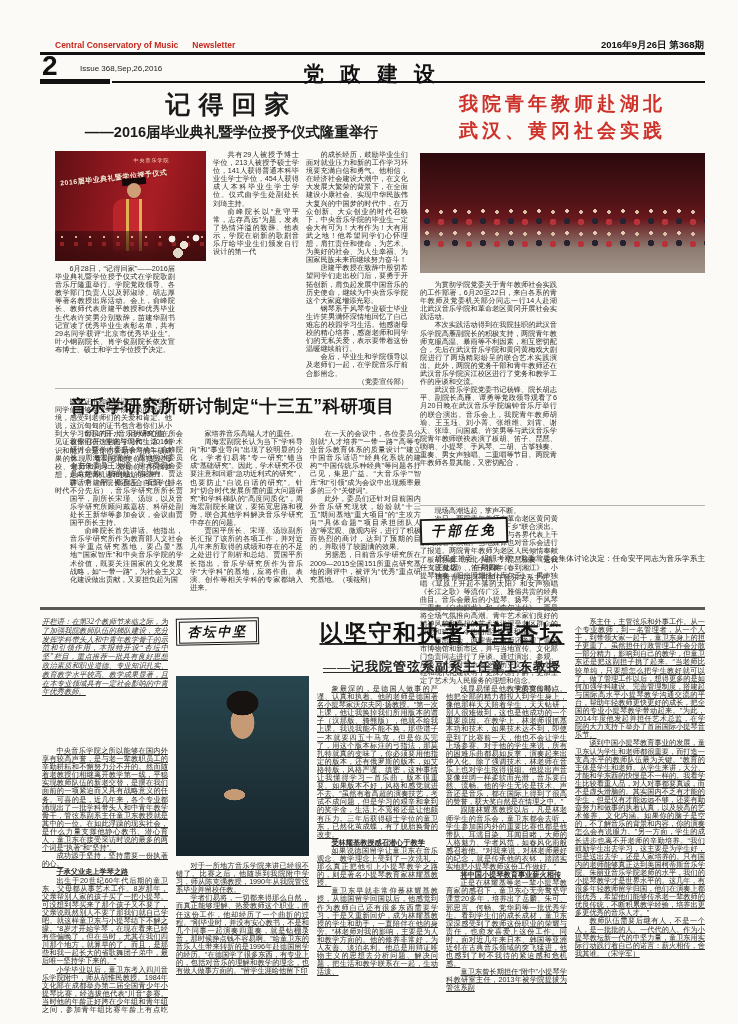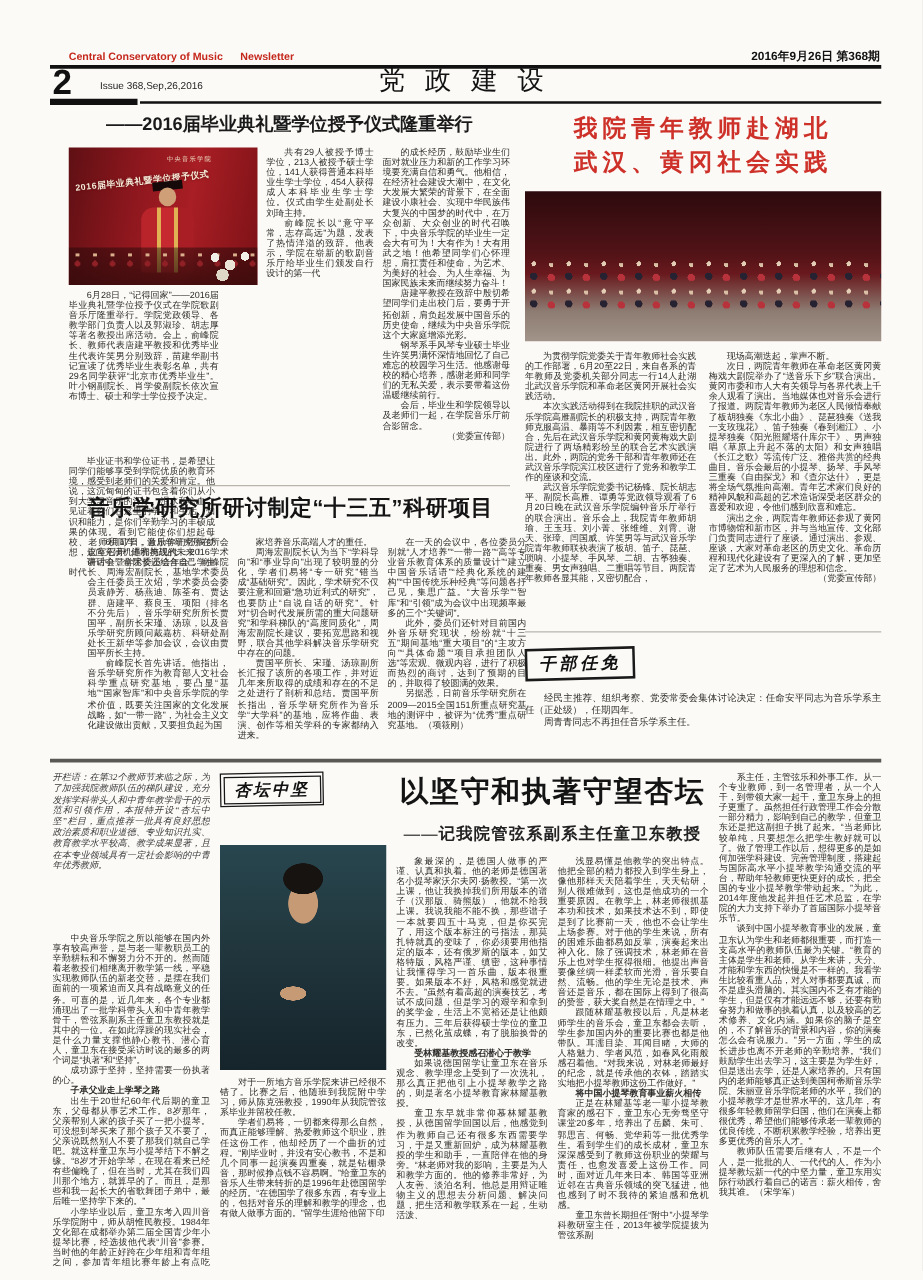--- a/index.html
+++ b/index.html
@@ -5,22 +5,22 @@
   html,body{margin:0;padding:0;background:#e8e6e1;}
   .page{position:relative;width:738px;height:1024px;margin:0 auto;background:#fbfaf7;
         font-family:"Liberation Sans","DejaVu Sans",sans-serif;color:#2b2b2b;overflow:hidden;}
   
   .brand{position:absolute;left:55px;top:40px;font-size:8.5px;font-weight:bold;color:#c5281c;}
   .brand .nl{margin-left:14px;font-weight:900;}
   .dateline{position:absolute;right:34px;top:39px;font-size:9.5px;font-weight:bold;color:#111;}
   .rule-top{position:absolute;left:40px;right:33px;top:52px;height:3px;background:#111;}
   .pagenum{position:absolute;left:42px;top:50px;font-size:28px;font-weight:900;color:#111;}
   .issue{position:absolute;left:80px;top:64px;font-size:8px;color:#222;}
-  .section-title{position:absolute;left:0;right:0;top:50px;text-align:center;
-        font-size:21px;font-weight:400;letter-spacing:16px;text-indent:16px;color:#111;}
+  .section-title{position:absolute;left:0;right:0;top:60px;text-align:center;
+        font-size:21px;font-weight:700;letter-spacing:16px;text-indent:16px;color:#111;}
   .rule-sec{position:absolute;left:112px;right:33px;top:81px;height:2px;background:#111;}
   .rule-sec-thick{position:absolute;left:40px;top:79px;width:70px;height:5px;background:#111;}
   
   .cols{display:flex;}
   .tcol{overflow:hidden;font-size:7.2px;line-height:8.1px;text-align:justify;color:#2e2c2a;}
   .para{margin:0;text-indent:2em;}
   .sub{margin:0;font-weight:bold;text-indent:2em;}
   .byl{margin:0;text-align:right;text-indent:0;}
   
   .art1{position:absolute;left:55px;top:88px;width:353px;}
@@ -104,20 +104,21 @@
   </div>
   <div class="dateline">2016年9月26日  第368期</div>
   <div class="rule-top"></div>
   <div class="pagenum">2</div>
   <div class="issue">Issue 368,Sep,26,2016</div>
   <div class="section-title">党政建设</div>
   <div class="rule-sec-thick"></div>
   <div class="rule-sec"></div>
 
   <div class="art1">
+    <h1 class="art1-title">记得回家</h1>
     <h2 class="art1-sub">——2016届毕业典礼暨学位授予仪式隆重举行</h2>
     <div class="art1-body cols" style="gap:7px;">
       <div style="width:244px;">
         <div class="cols" style="gap:7px;">
           <div class="grad-photo">
             <div class="grad-logo">中央音乐学院</div>
             <div class="grad-banner">2016届毕业典礼暨学位授予仪式</div>
             <div class="grad-person">
               <div class="gp-cap"></div>
               <div class="gp-head"></div>
@@ -150,21 +151,21 @@
         </div>
     </div>
   </div>
   <div class="rule-art1"></div>
 
   <div class="art2">
     <h1 class="art2-title"><span>我院青年教师赴湖北</span><br><span>武汉、黄冈社会实践</span></h1>
     <div class="prac-photo">
       <div class="prac-people"></div>
     </div>
-    <div class="art2-body cols" style="gap:10px;">
+    <div class="art2-body cols" style="gap:10px;flex-direction:column;">
       <div class="tcol" style="width:137px;height:216px;">
           <p class="para">为贯彻学院党委关于青年教师社会实践的工作部署，6月20至22日，来自各系的青年教师及党委机关部分同志一行14人赴湖北武汉音乐学院和革命老区黄冈开展社会实践活动。</p>
           <p class="para">本次实践活动得到在我院挂职的武汉音乐学院高雁副院长的积极支持，两院青年教师克服高温、暴雨等不利因素，相互密切配合，先后在武汉音乐学院和黄冈黄梅戏大剧院进行了两场精彩纷呈的联合艺术实践演出。此外，两院的党务干部和青年教师还在武汉音乐学院滨江校区进行了党务和教学工作的座谈和交流。</p>
           <p class="para">武汉音乐学院党委书记杨锋、院长胡志平、副院长高雁、谭勇等党政领导观看了6月20日晚在武汉音乐学院编钟音乐厅举行的联合演出。音乐会上，我院青年教师胡瑜、王玉珏、刘小菁、张维维、刘霄、谢天、张璋、闫国威、许笑男等与武汉音乐学院青年教师联袂表演了板胡、笛子、琵琶、唢呐、小提琴、手风琴、二胡、古筝独奏、重奏、男女声独唱、二重唱等节目。两院青年教师各显其能，又密切配合，</p>
         </div>
       <div class="tcol" style="width:138px;height:216px;">
           <p class="para">现场高潮迭起，掌声不断。</p>
           <p class="para">次日，两院青年教师在革命老区黄冈黄梅戏大剧院举办了“送音乐下乡”联合演出。黄冈市委和市人大有关领导与各界代表上千余人观看了演出。当地媒体也对音乐会进行了报道。两院青年教师为老区人民倾情奉献了板胡独奏《东北小曲》、琵琶独奏《送我一支玫瑰花》、笛子独奏《春到湘江》、小提琴独奏《阳光照耀塔什库尔干》、男声独唱《草原上升起不落的太阳》和女声独唱《长江之歌》等流传广泛、雅俗共赏的经典曲目。音乐会最后的小提琴、扬琴、手风琴三重奏《自由探戈》和《查尔达什》，更是将全场气氛推向高潮。青年艺术家们良好的精神风貌和高超的艺术造诣深受老区群众的喜爱和欢迎，令他们感到欣喜和难忘。</p>
           <p class="para">演出之余，两院青年教师还参观了黄冈市博物馆和新市区，并与当地宣传、文化部门负责同志进行了座谈。通过演出、参观、座谈，大家对革命老区的历史文化、革命历程和现代化建设有了更深入的了解，更加坚定了艺术为人民服务的理想和信念。</p>
           <p class="byl">（党委宣传部）</p>
@@ -196,21 +197,21 @@
       <div class="tcol" style="width:111px;height:168px;">
           <p class="para">在一天的会议中，各位委员分别就“人才培养”“一带一路”“高等专业音乐教育体系的质量设计”“建立中国音乐话语”“经典化系统的建构”“中国传统乐种经典”等问题各抒己见，集思广益。“大音乐学”“智库”和“引领”成为会议中出现频率最多的三个“关键词”。</p>
           <p class="para">此外，委员们还针对目前国内外音乐研究现状，纷纷就“十三五”期间基地“重大项目”的“主攻方向”“具体命题”“项目承担团队人选”等宏观、微观内容，进行了积极而热烈的商讨，达到了预期的目的，并取得了较圆满的效果。</p>
           <p class="para">另据悉，日前音乐学研究所在2009—2015全国151所重点研究基地的测评中，被评为“优秀”重点研究基地。（项筱刚）</p>
         </div>
     </div>
   </div>
 
   <div class="rule-big"></div>
 
-  <div class="art4 cols" style="gap:8px;">
+  <div class="art4 cols" style="gap:8px;text-decoration:underline;">
     <div style="width:126px;">
       <div class="art4-intro" style="height:122px;">开栏语：在第32个教师节来临之际，为了加强我院教师队伍的梯队建设，充分发挥学科带头人和中青年教学骨干的示范和引领作用，本报特开设“杏坛中坚”栏目，重点推荐一批具有良好思想政治素质和职业道德、专业知识扎实、教育教学水平较高、教学成果显著，且在本专业领域具有一定社会影响的中青年优秀教师。</div>
       <div class="tcol" style="width:126px;height:266px;">
           <p class="para">中央音乐学院之所以能够在国内外享有较高声誉，是与老一辈教职员工的辛勤耕耘和不懈努力分不开的。然而随着老教授们相继离开教学第一线，平稳实现教师队伍的新老交替，是摆在我们面前的一项紧迫而又具有战略意义的任务。可喜的是，近几年来，各个专业都涌现出了一批学科带头人和中青年教学骨干，管弦系副系主任童卫东教授就是其中的一位。在如此浮躁的现实社会，是什么力量支撑他静心教书、潜心育人，童卫东在接受采访时说的最多的两个词是“执著”和“坚持”。</p>
           <p class="para">成功源于坚持，坚持需要一份执著的心。</p>
           <p class="sub">子承父业走上学琴之路</p>
           <p class="para">出生于20世纪60年代后期的童卫东，父母都从事艺术工作。8岁那年，父亲帮别人家的孩子买了一把小提琴。可没想到琴买来了那个孩子又不要了，父亲说既然别人不要了那我们就自己学吧。就这样童卫东与小提琴结下不解之缘。“8岁才开始学琴，在现在看来已经有些偏晚了，但在当时，尤其在我们四川那个地方，就算早的了。而且，是那些和我一起长大的省歌舞团子弟中，最后唯一坚持学下来的。”</p>
           <p class="para">小学毕业以后，童卫东考入四川音乐学院附中，师从胡惟民教授。1984年文化部在成都举办第二届全国青少年小提琴比赛，经选拔他代表“川音”参赛。当时他的年龄正好跨在少年组和青年组之间，参加青年组比赛年龄上有点吃亏，但他还是拿了第5名，而这个成绩</p>
         </div>
     </div>

